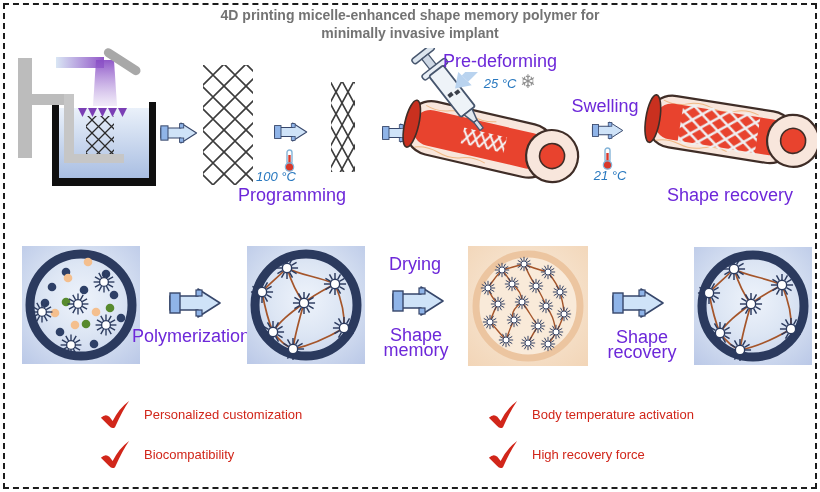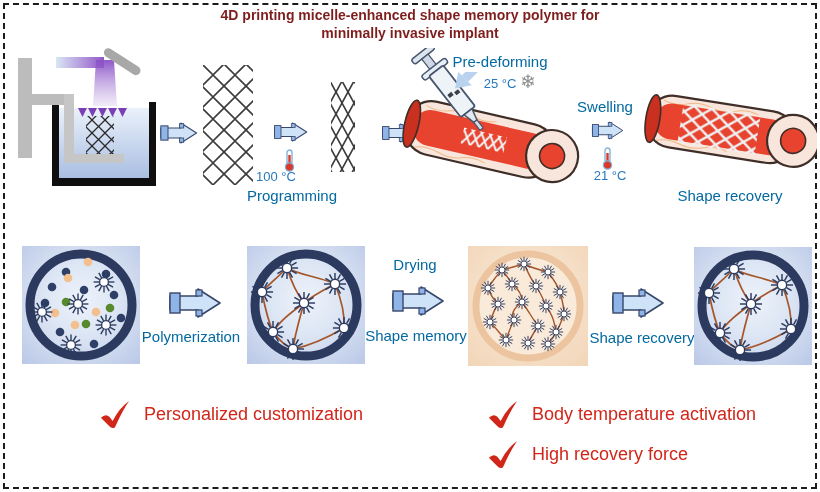--- a/index.html
+++ b/index.html
@@ -1,25 +1,25 @@
 <!DOCTYPE html>
 <html><head>
 <meta charset="utf-8">
 <style>
   html,body{margin:0;padding:0;background:#fff;font-family:"Liberation Sans",sans-serif;}
   #figure{position:relative;width:820px;height:492px;background:#fff;overflow:hidden;}
   .frame{position:absolute;inset:3px;border:2px dashed #1c1c1c;pointer-events:none;}
   .abs{position:absolute;}
   .title{position:absolute;top:6px;left:0;width:820px;text-align:center;
-         font-weight:700;font-size:14px;line-height:18px;color:#7f1d1d;}
-  .lbl{position:absolute;font-size:15px;color:#0369a1;text-align:center;line-height:15px;}
-  .temp{position:absolute;font-size:13px;color:#2878bf;text-align:center;line-height:15px;}
+         font-weight:700;font-size:14px;line-height:18px;color:#737373;}
+  .lbl{position:absolute;font-size:18px;color:#6d28d9;text-align:center;line-height:15px;}
+  .temp{position:absolute;font-size:13px;color:#2878bf;text-align:center;line-height:15px;font-style:italic;}
   .snow{position:absolute;font-size:19px;color:#8f8f8f;line-height:19px;}
   .feat{position:absolute;display:flex;align-items:center;gap:13px;}
-  .feat span{font-size:18px;color:#d1261a;white-space:nowrap;}
+  .feat span{font-size:13px;color:#d1261a;white-space:nowrap;}
   .bluesq{position:absolute;width:118px;height:118px;
           background:radial-gradient(circle at 50% 45%, #eef3fb 0%, #dde6f4 40%, #bac8e7 100%);}
   .tansq{position:absolute;width:120px;height:120px;
           background:radial-gradient(circle at 50% 45%, #faeedf 0%, #f6e2cc 45%, #f2d5b7 100%);}
   svg{display:block;}
 </style>
 </head>
 <body>
 
 <div id="figure">
@@ -331,20 +331,26 @@
       <use href="#network7"></use>
     </svg>
   </div>
 
   <div class="feat" style="left:99px;top:399px">
     <svg width="32" height="31" viewBox="0 0 34 33">
         <use href="#checkG"></use>
       </svg>
     <span>Personalized customization</span>
   </div>
+  <div class="feat" style="left:99px;top:439px">
+    <svg width="32" height="31" viewBox="0 0 34 33">
+        <use href="#checkG"></use>
+      </svg>
+    <span>Biocompatibility</span>
+  </div>
   <div class="feat" style="left:487px;top:439px">
     <svg width="32" height="31" viewBox="0 0 34 33">
         <use href="#checkG"></use>
       </svg>
     <span>High recovery force</span>
   </div>
   <div class="feat" style="left:487px;top:399px">
     <svg width="32" height="31" viewBox="0 0 34 33">
         <use href="#checkG"></use>
       </svg>

